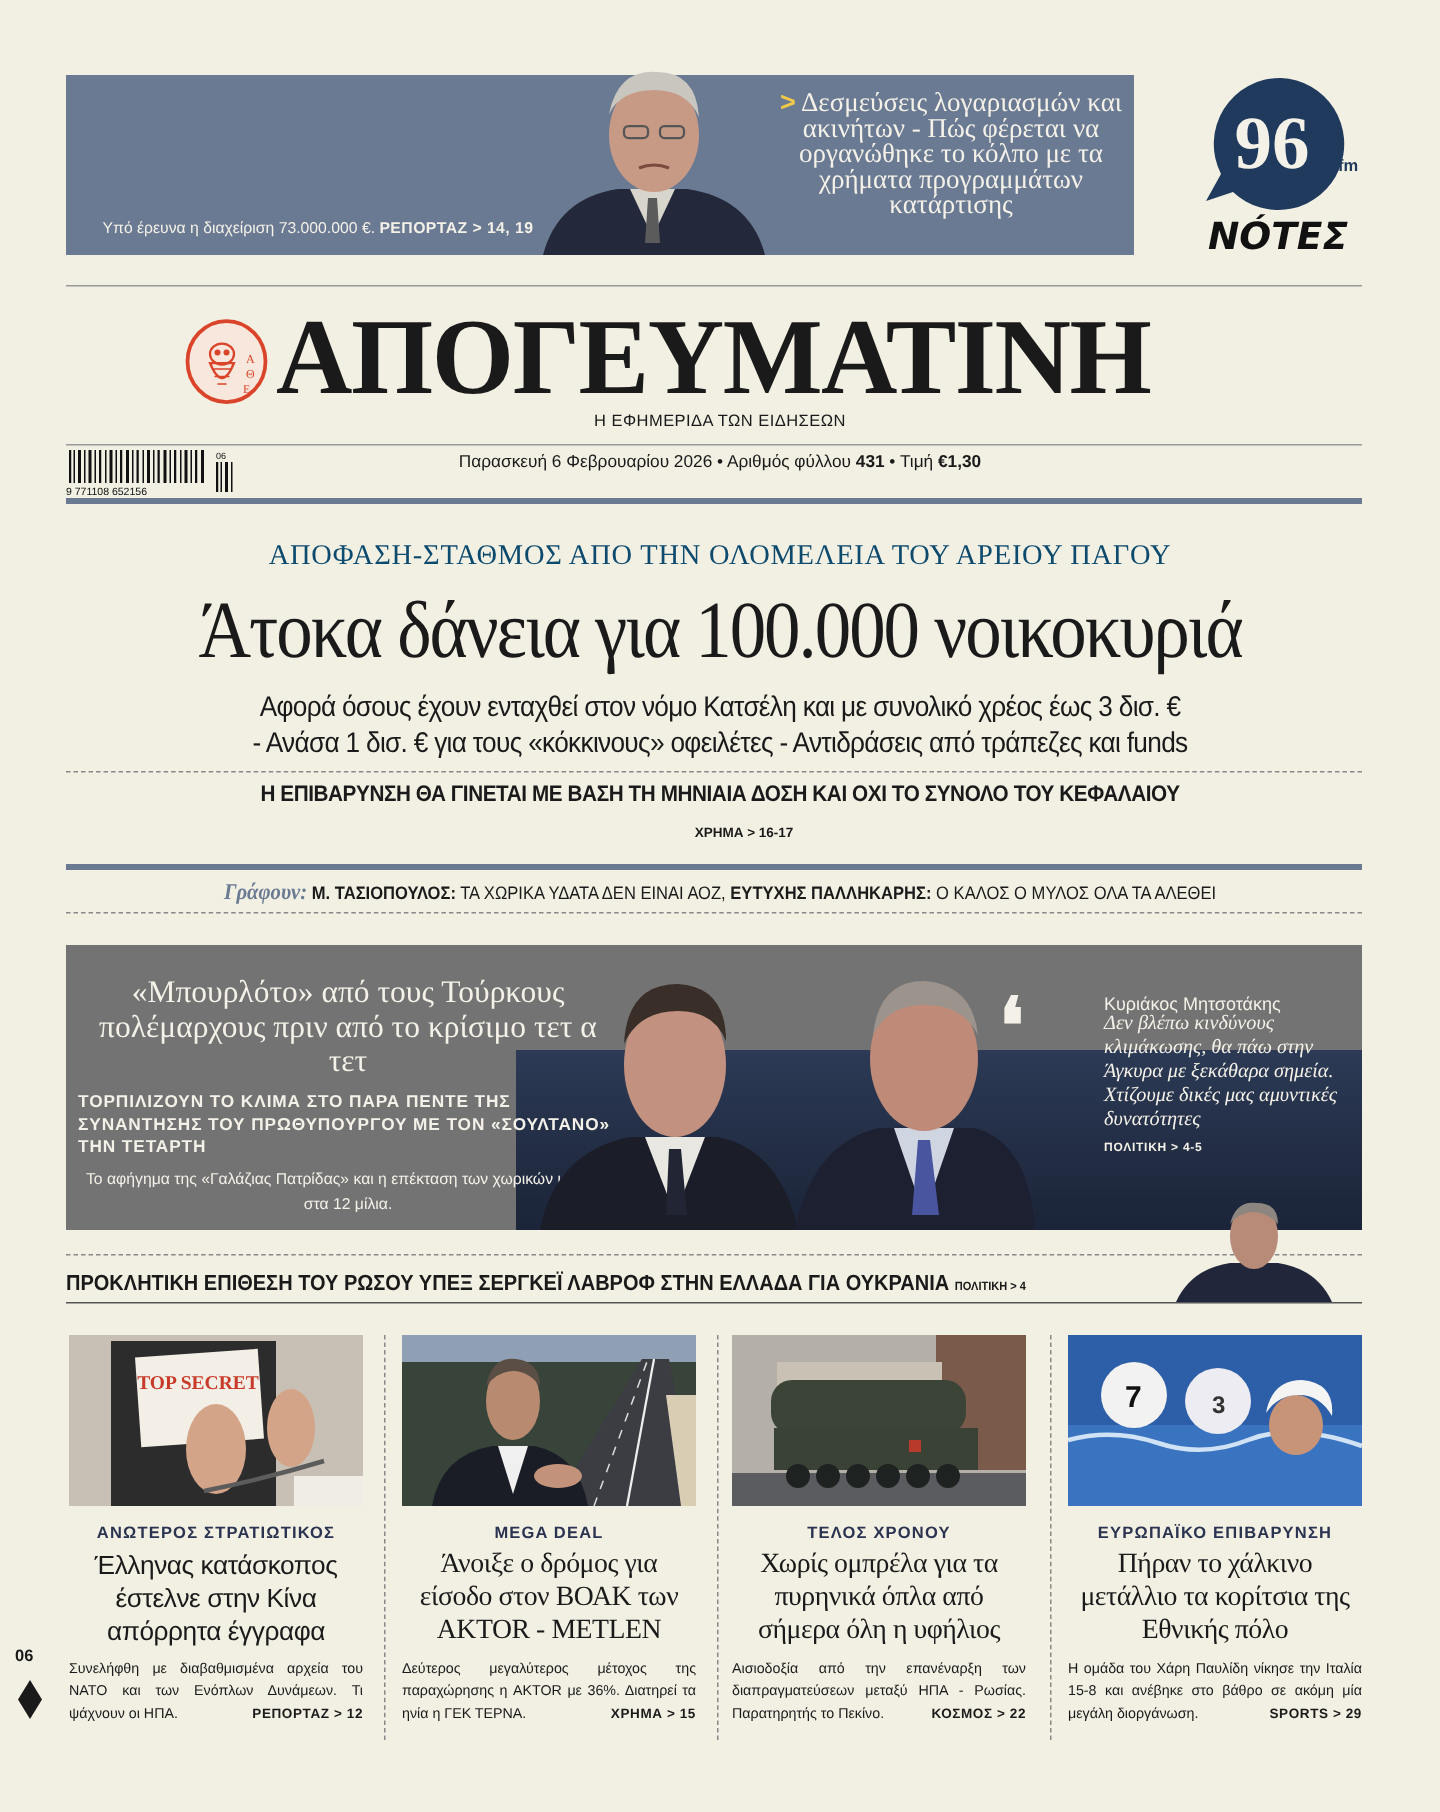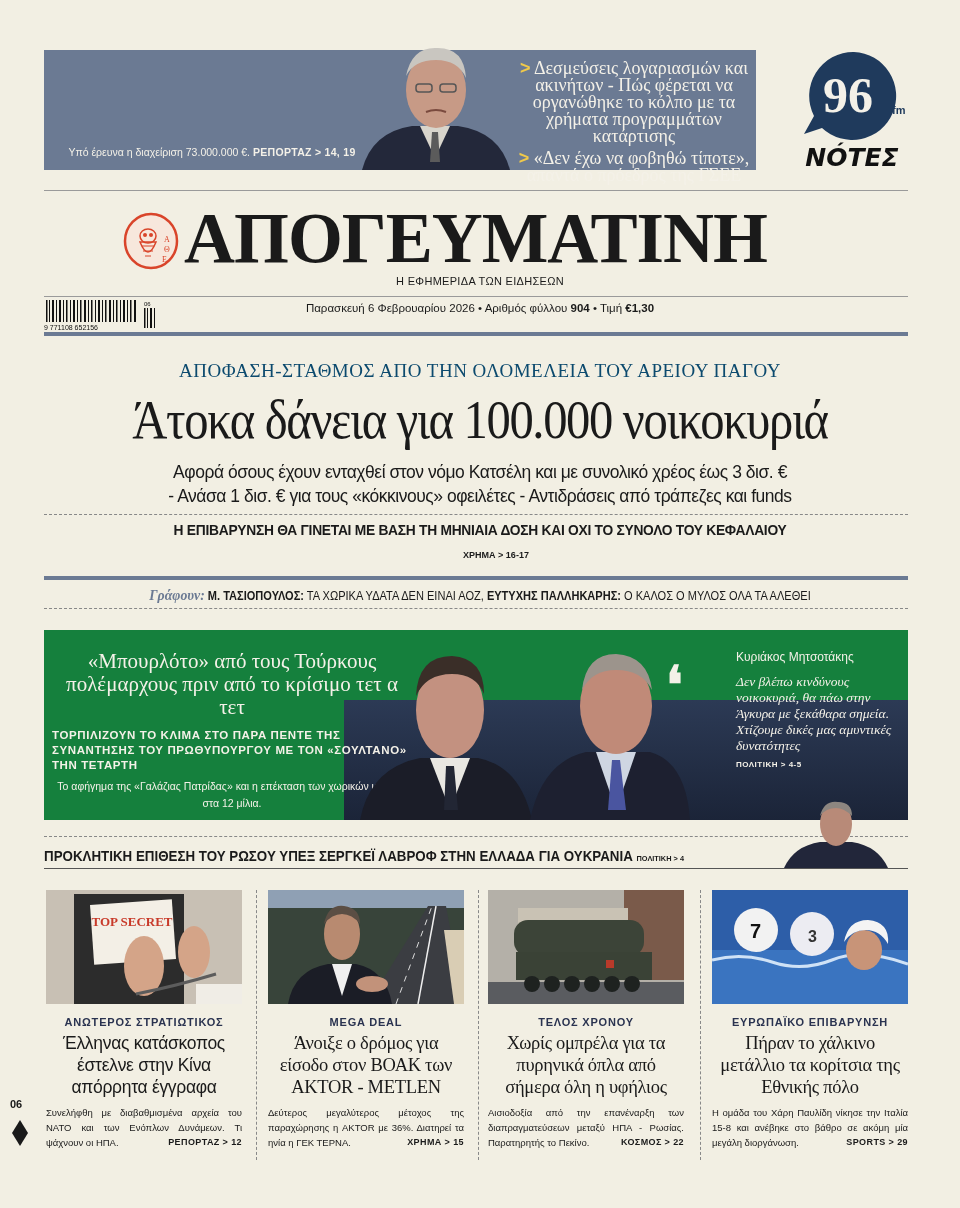--- a/index.html
+++ b/index.html
@@ -87,41 +87,41 @@
 
   .writers {
     left: 0; width: 960px; top: 587px; text-align: center; font-size: 12px;
     transform: scaleX(0.92); transform-origin: center;
   }
   .writers .label { font-family: "Liberation Serif", serif; font-weight: bold; font-size: 15px; color: #6b7a93; font-style: italic; }
 
   
   .dark-box {
     left: 44px; top: 630px; width: 864px; height: 190px;
-    background: #15803d; color: #f4f1e8; overflow: hidden;
+    background: #737373; color: #f4f1e8; overflow: hidden;
   }
   .dark-box .sea {
     left: 300px; top: 70px; width: 564px; height: 120px;
     background: linear-gradient(#2c3a55, #1b2438);
   }
   .dark-box .h {
     left: 8px; top: 20px; width: 360px; text-align: center;
     font-family: "Liberation Serif", serif; font-size: 21px; line-height: 23px;
   }
   .dark-box .caps {
     left: 8px; top: 98px; width: 360px; text-align: left;
     font-weight: bold; font-size: 11.5px; line-height: 15px; letter-spacing: .6px;
   }
   .dark-box .small {
     left: 8px; top: 148px; width: 360px; text-align: center;
     font-size: 10.5px; line-height: 17px;
   }
   .dark-box .photo { left: 316px; top: 10px; width: 330px; height: 180px; }
   .dark-box .quote-mark { left: 622px; top: 30px; font-family: "Liberation Serif", serif; font-size: 52px; color: #f4f1e8; font-weight: bold; line-height: 52px; }
-  .dark-box .qname { left: 692px; top: 20px; font-size: 12px; }
+  .dark-box .qname { left: 692px; top: 32px; font-size: 12px; }
   .dark-box .qtext {
     left: 692px; top: 44px; width: 170px;
     font-family: "Liberation Serif", serif; font-style: italic; font-size: 13.5px; line-height: 16px;
   }
   .dark-box .qref { left: 692px; top: 130px; font-size: 8px; font-weight: bold; letter-spacing: .5px; }
 
   
   .lavrov {
     left: 44px; top: 848px; font-weight: bold; font-size: 14.5px;
     transform: scaleX(0.92); transform-origin: left; white-space: nowrap;
@@ -160,21 +160,20 @@
     <path d="M68 86 L83 118 L98 86 Z" fill="#d8d5cc"></path>
     <path d="M80 92 L86 92 L88 122 L78 122 Z" fill="#5b5b5b"></path>
     <ellipse cx="84" cy="50" rx="30" ry="38" fill="#c79a86"></ellipse>
     <path d="M54 36 Q60 6 86 8 Q112 8 114 38 Q106 20 84 20 Q62 20 54 36 Z" fill="#c9c6c0"></path>
     <rect x="64" y="44" width="16" height="8" rx="3" fill="none" stroke="#555" stroke-width="1.5"></rect>
     <rect x="88" y="44" width="16" height="8" rx="3" fill="none" stroke="#555" stroke-width="1.5"></rect>
     <path d="M74 72 Q84 68 94 72" stroke="#7a4a3e" stroke-width="2" fill="none"></path>
   </svg>
   <div class="abs bullets">
     <p><span class="gt">&gt;</span> <span>Δεσμεύσεις λογαριασμών και ακινήτων - Πώς φέρεται να οργανώθηκε το κόλπο με τα χρήματα προγραμμάτων κατάρτισης</span></p>
-    <p><span class="gt">&gt;</span> <span>«Δεν έχω να φοβηθώ τίποτε», απαντά ο πρόεδρος της ΓΣΕΕ</span></p>
   </div>
 </div>
 
 <div class="abs radio-logo">
   <svg width="110" height="122" viewBox="0 0 110 122">
     <path d="M54 2 A44 44 0 1 1 22 78 L4 84 L14 66 A44 44 0 0 1 54 2 Z" fill="#1f3a5c"></path>
     <text x="48" y="62" text-anchor="middle" font-family="Liberation Serif, serif" font-weight="bold" font-size="50" fill="#f4f1e8">96</text>
     <text x="92" y="64" font-family="Liberation Sans, sans-serif" font-weight="bold" font-size="11" fill="#1f3a5c">fm</text>
     <text x="52" y="116" text-anchor="middle" font-family="DejaVu Sans, sans-serif" font-weight="bold" font-style="italic" font-size="25" fill="#111">NÓTEΣ</text>
   </svg>
@@ -230,21 +229,21 @@
       <rect x="110" y="8" width="1" height="20"></rect>
   </g>
   <text x="0" y="30" font-size="7" font-family="Liberation Sans, sans-serif" fill="#111">9 771108 652156</text>
   <text x="100" y="6" font-size="6" font-family="Liberation Sans, sans-serif" fill="#111">06</text>
 </svg>
 
 <div class="abs dateline">
   <span>Παρασκευή 6 Φεβρουαρίου 2026</span>
   •
   <span>Αριθμός φύλλου</span>
-  <b>904</b>
+  <b>431</b>
   •
   <span>Τιμή</span>
   <b>€1,30</b>
 </div>
 <div class="abs rule-thick" style="top:332px;"></div>
 
 <div class="abs kicker">ΑΠΟΦΑΣΗ-ΣΤΑΘΜΟΣ ΑΠΟ ΤΗΝ ΟΛΟΜΕΛΕΙΑ ΤΟΥ ΑΡΕΙΟΥ ΠΑΓΟΥ</div>
 <div class="abs main-headline">Άτοκα δάνεια για 100.000 νοικοκυριά</div>
 <div class="abs main-deck">
   <div>Αφορά όσους έχουν ενταχθεί στον νόμο Κατσέλη και με συνολικό χρέος έως 3 δισ. €</div>
@@ -280,21 +279,21 @@
 
     <path d="M170 180 Q182 122 226 112 L290 112 Q326 122 330 180 Z" fill="#1d2030"></path>
     <path d="M236 112 L256 170 L276 112 Z" fill="#cfd6e2"></path>
     <path d="M252 120 L260 120 L266 170 L248 170 Z" fill="#4a55a0"></path>
     <ellipse cx="256" cy="66" rx="36" ry="48" fill="#c08a78"></ellipse>
     <path d="M222 50 Q226 14 256 14 Q288 16 292 50 Q282 30 256 30 Q232 30 222 50 Z" fill="#9c948c"></path>
   </svg>
 
   <div class="abs quote-mark">❛</div>
   <div class="abs qname">Κυριάκος Μητσοτάκης</div>
-  <div class="abs qtext">Δεν βλέπω κινδύνους νοικοκυριά, θα πάω στην Άγκυρα με ξεκάθαρα σημεία. Χτίζουμε δικές μας αμυντικές δυνατότητες</div>
+  <div class="abs qtext">Δεν βλέπω κινδύνους κλιμάκωσης, θα πάω στην Άγκυρα με ξεκάθαρα σημεία. Χτίζουμε δικές μας αμυντικές δυνατότητες</div>
   <div class="abs qref">ΠΟΛΙΤΙΚΗ &gt; 4-5</div>
 </div>
 
 <div class="abs dotted" style="left:44px; width:864px; top:836px;"></div>
 <div class="abs lavrov">
   <span>ΠΡΟΚΛΗΤΙΚΗ ΕΠΙΘΕΣΗ ΤΟΥ ΡΩΣΟΥ ΥΠΕΞ ΣΕΡΓΚΕΪ ΛΑΒΡΟΦ ΣΤΗΝ ΕΛΛΑΔΑ ΓΙΑ ΟΥΚΡΑΝΙΑ</span>
   <span class="ref">ΠΟΛΙΤΙΚΗ &gt; 4</span>
 </div>
 <svg class="abs lavrov-photo" viewBox="0 0 110 68">
   <path d="M4 68 Q14 46 40 42 L72 42 Q98 46 108 68 Z" fill="#22263a"></path>

